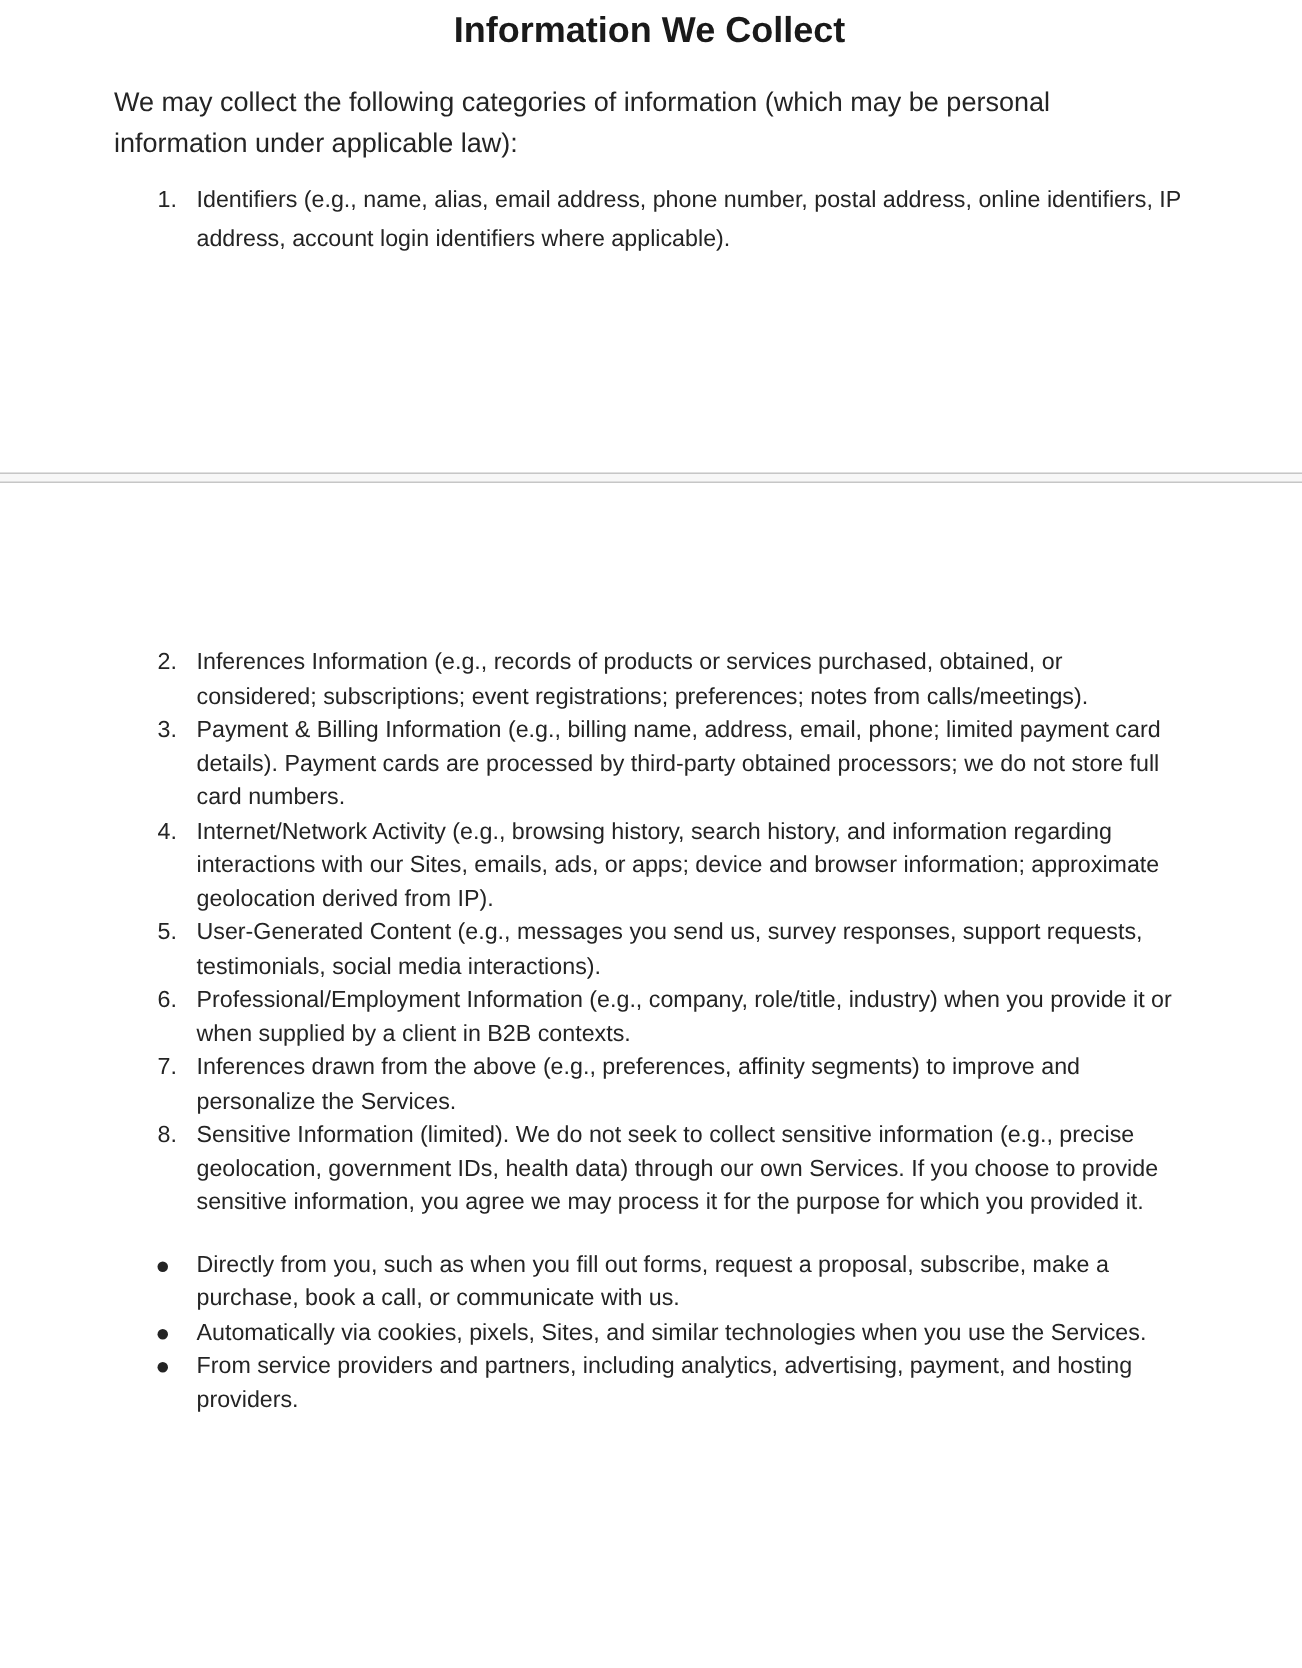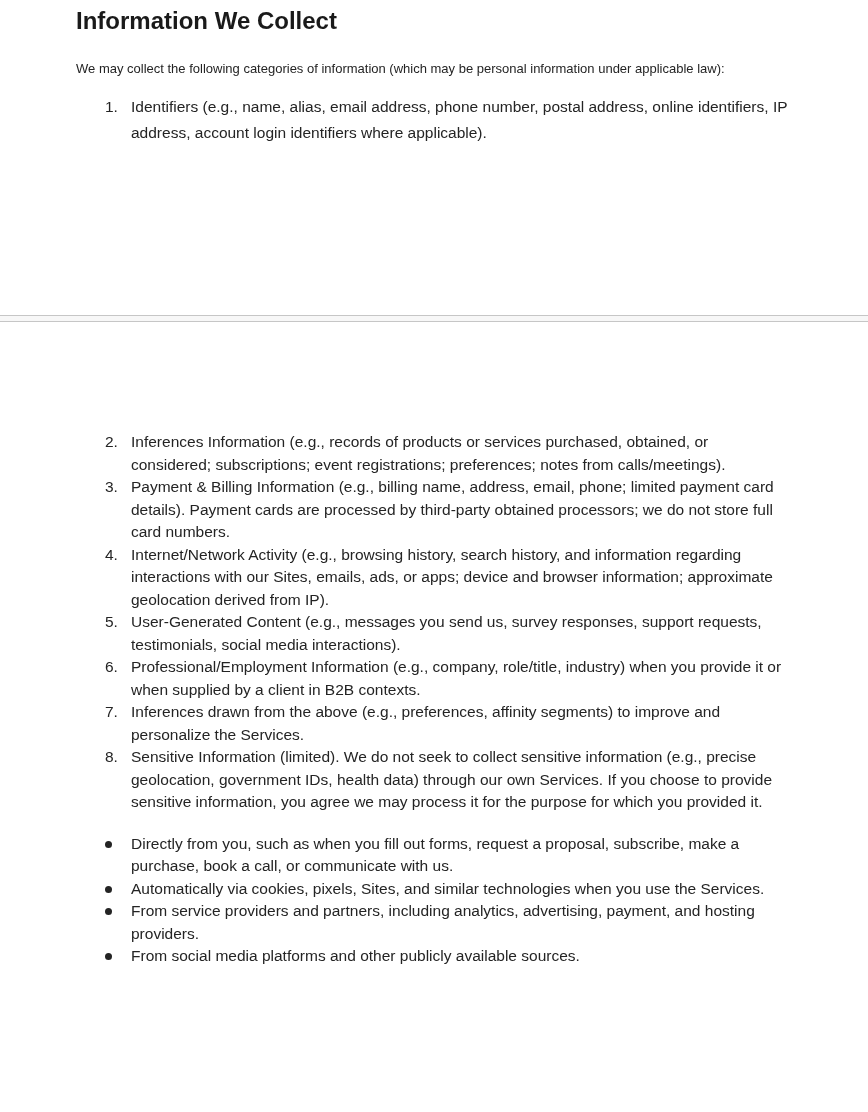--- a/index.html
+++ b/index.html
@@ -17,22 +17,23 @@
   .page-gap{
     height:5px;
     background:var(--page-gap-fill,#f7f7f7);
     border-top:1px solid var(--page-gap-border,#c6c6c6);
     border-bottom:1px solid var(--page-gap-border,#c6c6c6);
   }
   h1{
     margin:0;padding-top:6px;
     font-size:24px;line-height:30px;font-weight:700;
     color:var(--heading,#1a1a1a);
+    text-align:center;
   }
-  .intro{margin:19px 0 0;font-size:13px;line-height:27px;}
+  .intro{margin:19px 0 0;font-size:18px;line-height:27px;}
   .olist{margin-top:12px;font-size:15.5px;line-height:26px;}
   .page-2 .olist{margin-top:109px;line-height:22.5px;}
   .li{display:flex;align-items:flex-start;padding-left:29px;}
   .marker{flex:0 0 26px;}
   .li-text{flex:1;min-width:0;}
   .seg.bold{font-weight:400;}
   h2{
     margin:16px 0 0;
     font-size:16px;line-height:22px;font-weight:700;
     color:var(--heading,#1a1a1a);
@@ -104,22 +105,16 @@
             <span class="dot"></span>
           </span>
           <span class="li-text"><span class="seg bold">Automatically</span><span class="seg"> via cookies, pixels, Sites, and similar technologies when you use the Services.</span></span>
         </div>
         <div class="li">
           <span class="marker">
             <span class="dot"></span>
           </span>
           <span class="li-text"><span class="seg bold">From service providers and partners,</span><span class="seg"> including analytics, advertising, payment, and hosting providers.</span></span>
         </div>
-        <div class="li">
-          <span class="marker">
-            <span class="dot"></span>
-          </span>
-          <span class="li-text"><span class="seg bold">From social media platforms</span><span class="seg"> and other publicly available sources.</span></span>
-        </div>
       </div>
   </section>
 
 </div>
 
 </body></html>

